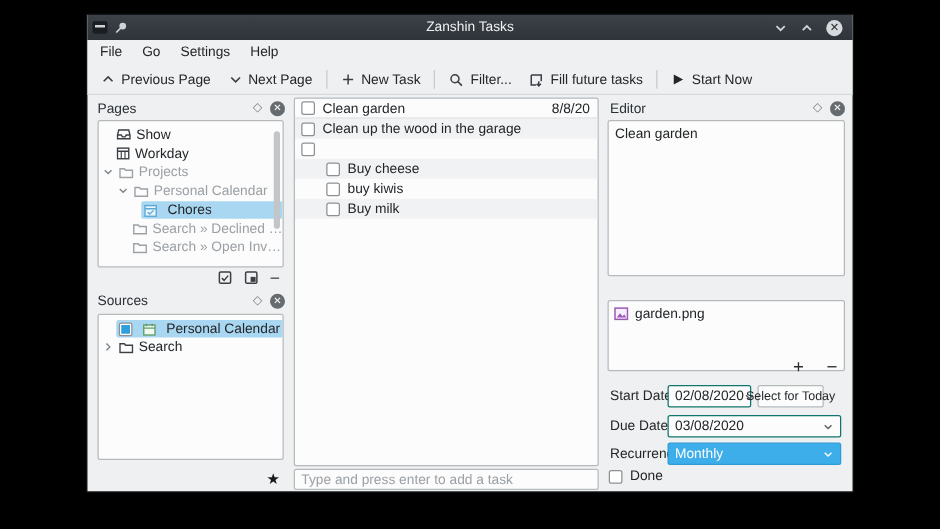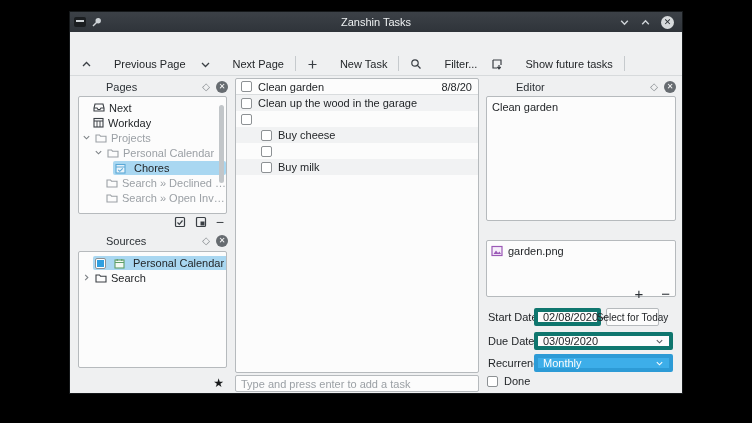--- a/index.html
+++ b/index.html
@@ -19,26 +19,26 @@
   .appicon:after{content:"";position:absolute;left:2px;top:3px;width:8px;height:2px;background:#cfd4d8;}
   .circle-x{width:13px;height:13px;border-radius:50%;background:#d7dadc;color:#2b3035;
             display:flex;align-items:center;justify-content:center;font-size:9px;line-height:1;font-weight:bold;}
   
   .menubar{position:absolute;left:0;top:20px;width:612px;height:20px;display:flex;align-items:center;
            background:#eff0f1;padding-left:2px;}
   .menu-item{padding:2px 8px;}
   
   .toolbar{position:absolute;left:0;top:40px;width:612px;height:24px;display:flex;align-items:center;
            background:#eff0f1;border-bottom:1px solid #d7dadc;padding-left:4px;}
-  .tb-btn{display:flex;align-items:flex-end;gap:22px;padding:3px 7px;white-space:nowrap;}
+  .tb-btn{display:flex;align-items:flex-start;gap:5px;padding:3px 7px;white-space:nowrap;}
   .tb-sep{width:1px;height:15px;background:#c6cacd;margin:0 4px;}
   .icon{display:inline-flex;align-items:center;justify-content:center;}
   
   .panel-header{position:absolute;height:17px;display:flex;align-items:center;background:#eff0f1;}
-  .panel-title{flex:1;padding-left:5px;color:#2b3035;margin-left:28px;}
+  .panel-title{flex:1;padding-left:5px;color:#2b3035;}
   .ph-icons{display:flex;align-items:center;gap:6px;padding-right:3px;}
   .diamond{color:#83888c;font-size:10px;line-height:1;}
   .dark-x{width:12px;height:12px;border-radius:50%;background:#666b70;color:#fcfcfc;display:flex;
           align-items:center;justify-content:center;font-size:8px;line-height:1;font-weight:bold;}
   .box{position:absolute;background:#fcfcfc;border:1px solid #b6babd;border-radius:2px;}
   
   .tree{padding-top:3px;overflow:hidden;}
   .trow{display:flex;align-items:center;height:15px;gap:4px;}
   .trow .lbl{white-space:nowrap;overflow:hidden;text-overflow:ellipsis;}
   .muted{color:#9ba0a5;}
@@ -67,21 +67,21 @@
   .addtask::placeholder{color:#9ba0a5;}
   
   .editor-text{position:absolute;left:416px;top:84px;width:190px;height:125px;background:#fcfcfc;
                border:1px solid #b6babd;border-radius:2px;padding:4px 5px;}
   .attach-box{position:absolute;left:416px;top:228px;width:190px;height:57px;background:#fcfcfc;
               border:1px solid #b6babd;border-radius:2px;padding:3px 4px;}
   .attach-row{display:flex;align-items:center;gap:5px;height:14px;}
   .attach-actions{position:absolute;left:416px;top:273px;width:190px;display:flex;justify-content:flex-end;
                   gap:18px;font-size:15px;color:#2b3035;padding-right:6px;}
   .field-label{position:absolute;left:418px;color:#232629;}
-  .combo{position:absolute;height:18px;border:4px solid #0f766e;border-radius:2px;background:#fcfcfc;
+  .combo{position:absolute;height:18px;border:1px solid #0f766e;border-radius:2px;background:#fcfcfc;
          display:flex;align-items:center;padding-left:5px;}
   .combo .cval{flex:1;}
   .combo .carr{padding-right:5px;display:flex;}
   .combo.focused{background:#3daee9;border-color:#2d9bd6;color:#fcfcfc;}
   .push-btn{position:absolute;height:18px;border:1px solid #b6babd;border-radius:2px;background:#fcfcfc;
             display:flex;align-items:center;justify-content:center;}
   .done-row{position:absolute;left:417px;top:363px;display:flex;align-items:center;gap:6px;}
 </style>
 </head>
 <body>
@@ -110,20 +110,26 @@
         </span>
         <span class="icon">
           <svg width="11" height="11" viewBox="0 0 10 10">
               <path d="M2 6.5 L5 3.5 L8 6.5" stroke="#cfd4d8" stroke-width="1.3" fill="none"></path>
             </svg>
         </span>
         <span class="circle-x">✕</span>
       </div>
     </div>
 
+    <div class="menubar">
+      <span class="menu-item">File</span>
+      <span class="menu-item">Go</span>
+      <span class="menu-item">Settings</span>
+      <span class="menu-item">Help</span>
+    </div>
 
     <div class="toolbar">
       <div class="tb-btn">
         <span class="icon">
           <svg width="11" height="11" viewBox="0 0 11 11">
               <path d="M2 7 L5.5 3.5 L9 7" stroke="#3a3f44" stroke-width="1.3" fill="none"></path>
             </svg>
         </span>
         <span>Previous Page</span>
       </div>
@@ -155,41 +161,49 @@
         <span>Filter...</span>
       </div>
       <div class="tb-btn">
         <span class="icon">
           <svg width="12" height="12" viewBox="0 0 12 12">
               <path d="M2 2 H10 V7" stroke="#3a3f44" stroke-width="1.2" fill="none"></path>
               <path d="M2 2 V10 H6" stroke="#3a3f44" stroke-width="1.2" fill="none"></path>
               <path d="M8 7 V10.5 M6.3 9 L8 10.8 L9.7 9" stroke="#3a3f44" stroke-width="1.2" fill="none"></path>
             </svg>
         </span>
-        <span>Show future tasks</span>
+        <span>Fill future tasks</span>
       </div>
       <div class="tb-sep"></div>
+      <div class="tb-btn">
+        <span class="icon">
+          <svg width="11" height="11" viewBox="0 0 11 11">
+              <polygon points="2,1.5 9.5,5.5 2,9.5" fill="#232629"></polygon>
+            </svg>
+        </span>
+        <span>Start Now</span>
+      </div>
     </div>
 
     <div class="panel-header" style="left:3px;top:66px;width:158px;">
       <span class="panel-title">Pages</span>
       <span class="ph-icons">
         <span class="diamond">◇</span>
         <span class="dark-x">✕</span>
       </span>
     </div>
     <div class="box tree" style="left:8px;top:84px;width:149px;height:118px;">
       <div class="trow pl14">
         <span class="icon">
           <svg width="12" height="11" viewBox="0 0 12 11">
               <path d="M2 2 H10 L11 6 V9 H1 V6 Z" stroke="#3a3f44" stroke-width="1.1" fill="none"></path>
               <path d="M1 6 H4 L5 7.5 H7 L8 6 H11" stroke="#3a3f44" stroke-width="1.1" fill="none"></path>
             </svg>
         </span>
-        <span class="lbl">Next</span>
+        <span class="lbl">Show</span>
       </div>
       <div class="trow pl14">
         <span class="icon">
           <svg width="11" height="11" viewBox="0 0 11 11">
               <rect x="1" y="1.5" width="9" height="8.5" stroke="#3a3f44" stroke-width="1.1" fill="none"></rect>
               <line x1="1" y1="4" x2="10" y2="4" stroke="#3a3f44" stroke-width="1.1"></line>
               <line x1="4" y1="4" x2="4" y2="10" stroke="#3a3f44" stroke-width="0.9"></line>
               <line x1="7" y1="4" x2="7" y2="10" stroke="#3a3f44" stroke-width="0.9"></line>
             </svg>
         </span>
@@ -322,20 +336,21 @@
         <span class="chk"></span>
         <span class="task-date"></span>
       </div>
       <div class="task-row alt sub">
         <span class="chk"></span>
         <span class="task-title">Buy cheese</span>
         <span class="task-date"></span>
       </div>
       <div class="task-row sub">
         <span class="chk"></span>
+        <span class="task-title">buy kiwis</span>
         <span class="task-date"></span>
       </div>
       <div class="task-row alt sub">
         <span class="chk"></span>
         <span class="task-title">Buy milk</span>
         <span class="task-date"></span>
       </div>
     </div>
     <input class="addtask" placeholder="Type and press enter to add a task" style="">
 
@@ -372,21 +387,21 @@
             <path d="M2 3.5 L5 6.5 L8 3.5" stroke="#5a5f63" stroke-width="1.2" fill="none"></path>
           </svg>
       </span>
     </div>
     <div class="push-btn" style="left:536px;top:296px;width:53px;">
       <span style="white-space:nowrap;font-size:10px;">Select for Today</span>
     </div>
 
     <span class="field-label" style="top:323px;">Due Date</span>
     <div class="combo" style="left:464px;top:320px;width:139px;">
-      <span class="cval">03/09/2020</span>
+      <span class="cval">03/08/2020</span>
       <span class="carr icon">
         <svg width="9" height="9" viewBox="0 0 10 10">
             <path d="M2 3.5 L5 6.5 L8 3.5" stroke="#5a5f63" stroke-width="1.2" fill="none"></path>
           </svg>
       </span>
     </div>
 
     <span class="field-label" style="top:345px;">Recurrence</span>
     <div class="combo focused" style="left:464px;top:342px;width:139px;">
       <span class="cval">Monthly</span>

